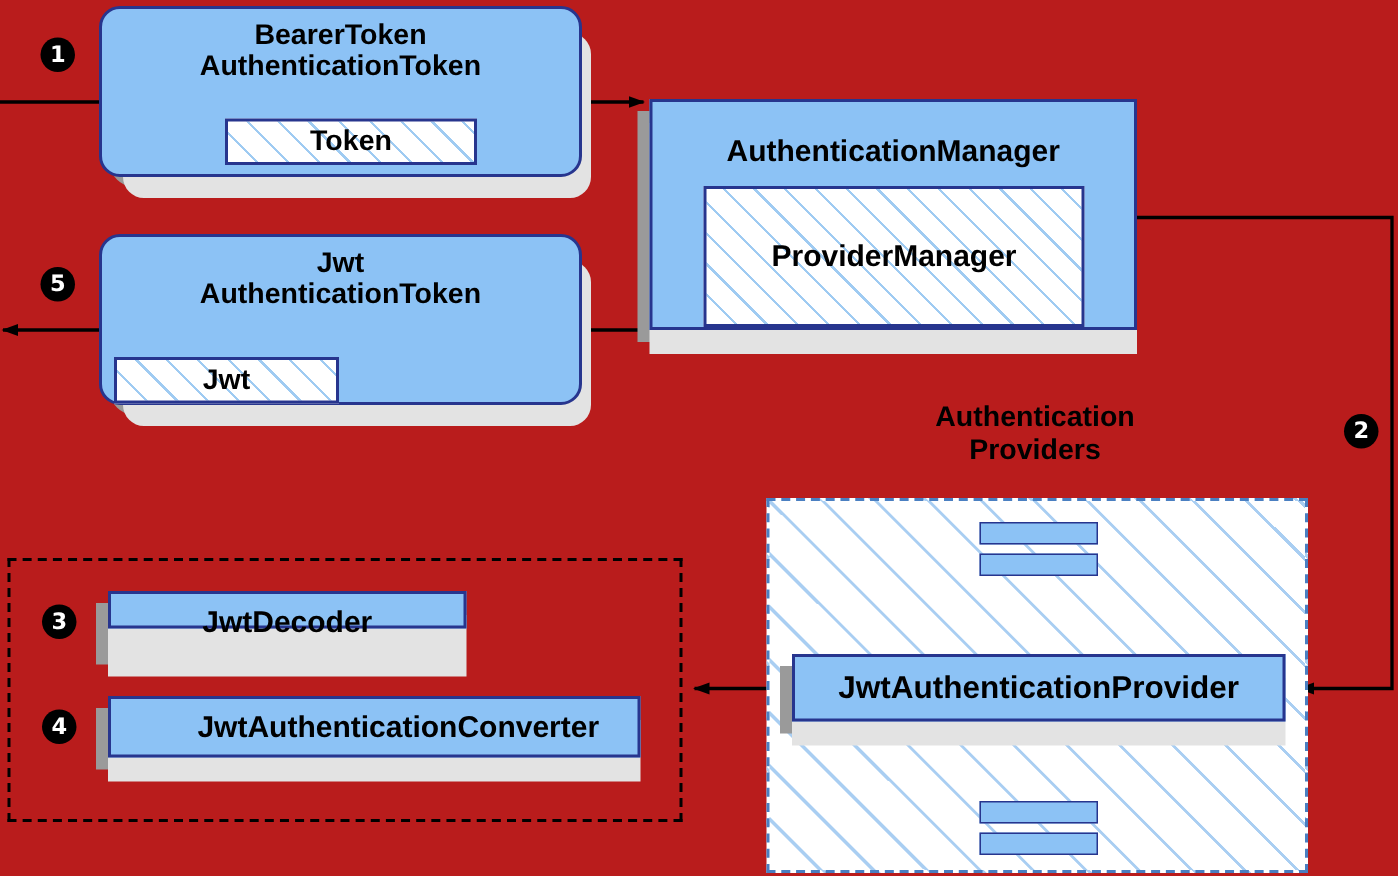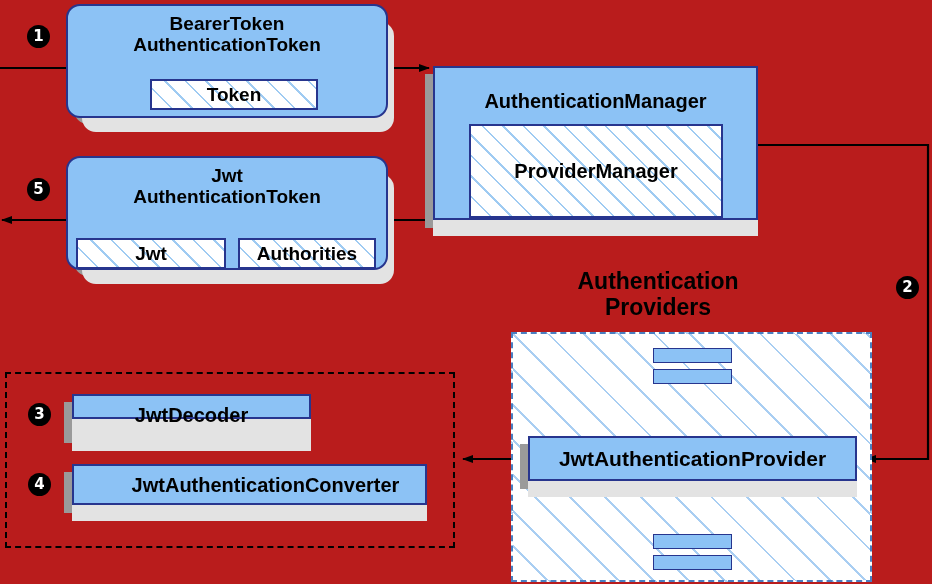--- a/index.html
+++ b/index.html
@@ -183,36 +183,33 @@
     <div class="s1" style="left:0;top:0;width:312px;height:110px;"></div>
     <div class="s2" style="left:8px;top:8px;width:312px;height:110px;"></div>
   </div>
   <div class="node rounded" style="left:66px; top:156px; width:322px; height:114px; font-size:19px; padding-top:7px;">
     <div>Jwt</div>
     <div>AuthenticationToken</div>
   </div>
   <div class="field" style="left:76px; top:238px; width:150px; height:31px; font-size:19px;">
     <span>Jwt</span>
   </div>
-  <div class="field" style="left:238px; top:238px; width:138px; height:31px; font-size:19px;">
-    <span>Authorities</span>
-  </div>
 
   <div class="shadow" style="left:425px; top:74px; width:325px; height:154px;">
     <div class="s1" style="left:0;top:0;width:325px;height:154px;"></div>
     <div class="s2" style="left:8px;top:8px;width:325px;height:154px;"></div>
   </div>
   <div class="node" style="left:433px; top:66px; width:325px; height:154px; font-size:20px; padding-top:22px;">
     <div>AuthenticationManager</div>
   </div>
   <div class="field" style="left:469px; top:124px; width:254px; height:94px; font-size:20px;">
     <span>ProviderManager</span>
   </div>
 
-  <div class="caption" style="left:528px; top:268px; width:260px; font-size:23px;">
+  <div class="caption" style="left:560px; top:268px; width:260px; font-size:19px;">
     <div>Authentication</div>
     <div>Providers</div>
   </div>
 
   <div class="bar" style="left:653px; top:348px; width:79px; height:15px;"></div>
   <div class="bar" style="left:653px; top:369px; width:79px; height:15px;"></div>
 
   <div class="shadow" style="left:520px; top:444px; width:329px; height:45px;">
     <div class="s1" style="left:0;top:0;width:329px;height:45px;"></div>
     <div class="s2" style="left:8px;top:8px;width:329px;height:45px;"></div>

